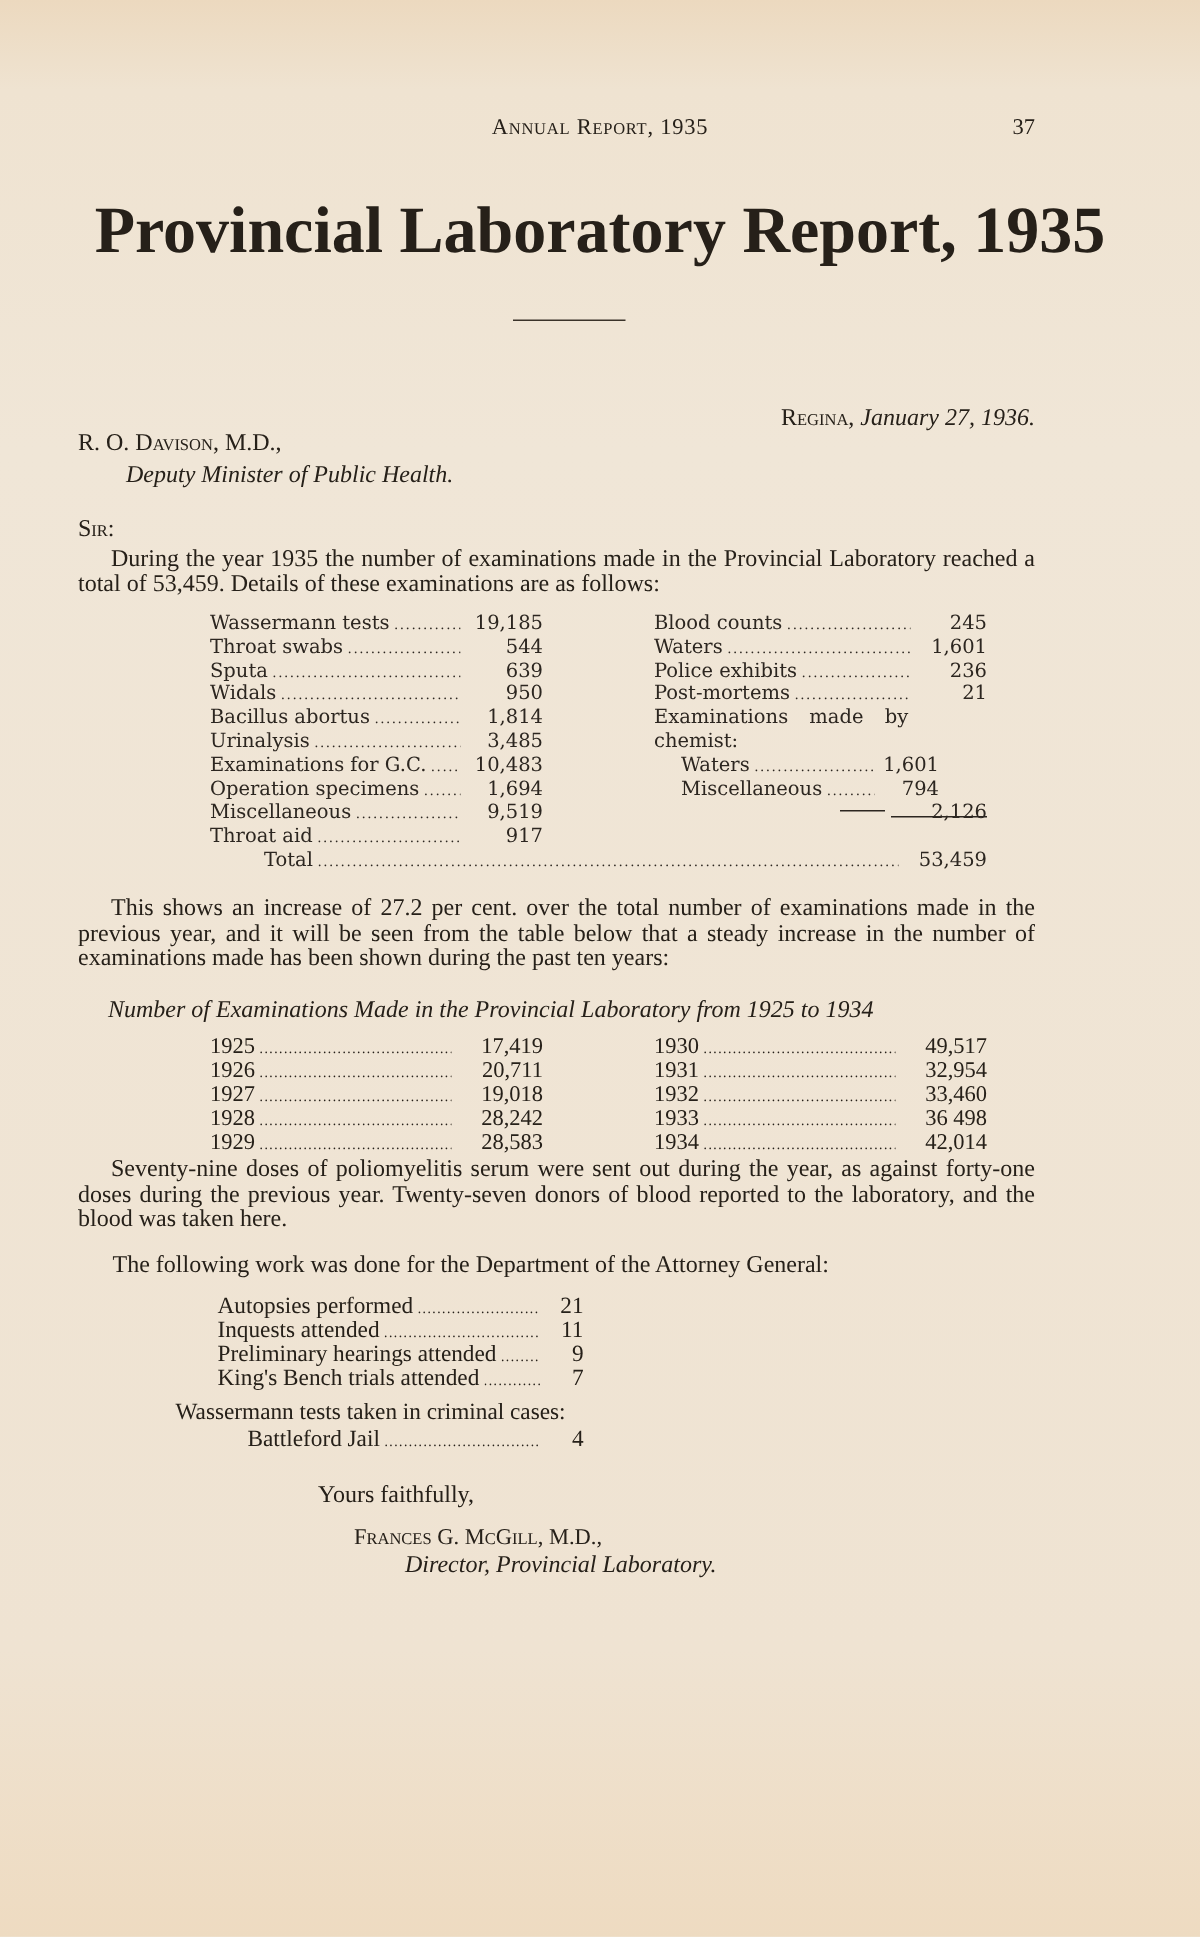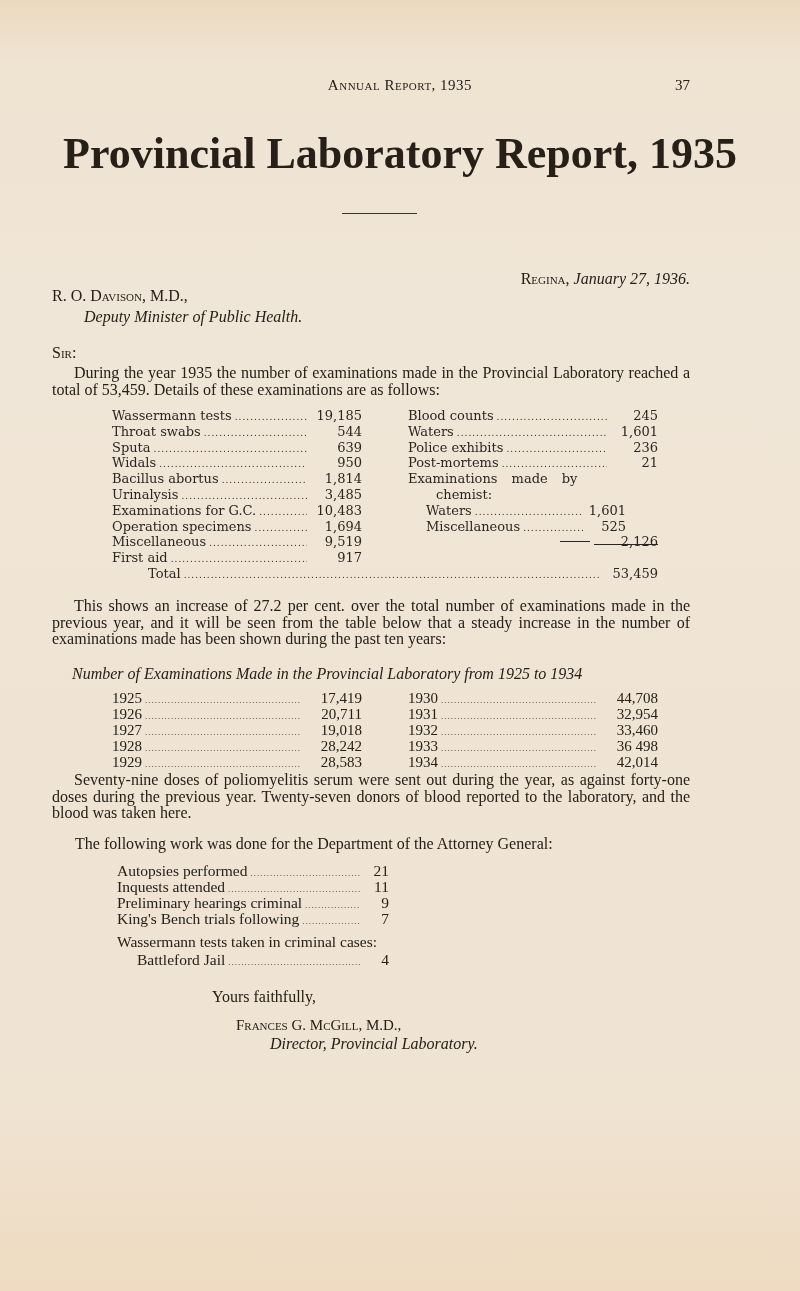--- a/index.html
+++ b/index.html
@@ -19,21 +19,21 @@
   .title { left: 0; width: 800px; top: 128px; text-align: center; font-size: 44px; font-weight: bold; font-family: "Liberation Serif", serif; }
   .rule { left: 342px; top: 213px; width: 75px; height: 0; border-top: 1.3px solid #3a332a; }
   .place-date { right: 110px; top: 270px; font-size: 16px; }
   .place-date i { font-style: italic; }
   .addressee { left: 52px; top: 287px; font-size: 16px; }
   .addressee-title { left: 73px; top: 308px; font-size: 16px; font-style: italic; margin-left: 11px; }
   .salutation { left: 52px; top: 344px; font-size: 16px; }
   .para { left: 52px; width: 638px; font-size: 16px; line-height: 16.5px; white-space: normal; text-align: justify; text-indent: 22px; }
   .mono { font-family: "DejaVu Serif", serif; font-size: 13px; color: #2c2620; }
   .row { display: flex; align-items: baseline; height: 15.8px; }
-  .row .lbl { white-space: nowrap; }
+  .row .lbl { white-space: nowrap; margin-left: 28px; }
   .row .dots { flex: 1; overflow: hidden; white-space: nowrap; margin: 0 3px; letter-spacing: 1px; font-size: 9px; }
   .row .val { text-align: right; white-space: nowrap; }
   .tbl-left { left: 112px; top: 408px; width: 250px; }
   .tbl-left .val { width: 52px; }
   .tbl-right { left: 408px; top: 408px; width: 250px; }
   .tbl-right .val { width: 48px; }
   .sub { width: 200px; margin-left: 18px; }
   .sub .val { width: 40px; }
   .total-row { left: 148px; top: 566px; width: 510px; }
   .total-row .val { width: 56px; }
@@ -117,21 +117,21 @@
         <span class="lbl">Operation specimens</span>
         <span class="dots">..........................................................</span>
         <span class="val">1,694</span>
       </div>
     <div class="row">
         <span class="lbl">Miscellaneous</span>
         <span class="dots">..........................................................</span>
         <span class="val">9,519</span>
       </div>
     <div class="row">
-        <span class="lbl">First aid</span>
+        <span class="lbl">Throat aid</span>
         <span class="dots">..........................................................</span>
         <span class="val">917</span>
       </div>
   </div>
 
   <div class="abs tbl-right mono">
     <div class="row">
         <span class="lbl">Blood counts</span>
         <span class="dots">..........................................................</span>
         <span class="val">245</span>
@@ -158,21 +158,21 @@
         <span class="lbl" style="margin-left:28px;">chemist:</span>
       </div>
     <div class="row sub">
         <span class="lbl">Waters</span>
         <span class="dots">..........................................................</span>
         <span class="val">1,601</span>
       </div>
     <div class="row sub">
         <span class="lbl">Miscellaneous</span>
         <span class="dots">..........................................................</span>
-        <span class="val">525</span>
+        <span class="val">794</span>
       </div>
     <div class="row">
       <span style="flex:1;"></span>
       <span class="vert-line" style="width:30px; margin-right:20px; transform:translateY(-4px);"></span>
       <span class="val">2,126</span>
     </div>
     <div class="row">
       <span style="flex:1;"></span>
       <span class="vert-line" style="width:64px; transform:translateY(-6px);"></span>
     </div>
@@ -213,21 +213,21 @@
         <span class="lbl">1929</span>
         <span class="dots">..........................................................................</span>
         <span class="val">28,583</span>
       </div>
   </div>
 
   <div class="abs yrs yrs-right">
     <div class="row">
         <span class="lbl">1930</span>
         <span class="dots">..........................................................................</span>
-        <span class="val">44,708</span>
+        <span class="val">49,517</span>
       </div>
     <div class="row">
         <span class="lbl">1931</span>
         <span class="dots">..........................................................................</span>
         <span class="val">32,954</span>
       </div>
     <div class="row">
         <span class="lbl">1932</span>
         <span class="dots">..........................................................................</span>
         <span class="val">33,460</span>
@@ -253,26 +253,26 @@
         <span class="lbl">Autopsies performed</span>
         <span class="dots">..........................................................................................</span>
         <span class="val">21</span>
       </div>
     <div class="row">
         <span class="lbl">Inquests attended</span>
         <span class="dots">..........................................................................................</span>
         <span class="val">11</span>
       </div>
     <div class="row">
-        <span class="lbl">Preliminary hearings criminal</span>
+        <span class="lbl">Preliminary hearings attended</span>
         <span class="dots">..........................................................................................</span>
         <span class="val">9</span>
       </div>
     <div class="row">
-        <span class="lbl">King's Bench trials following</span>
+        <span class="lbl">King's Bench trials attended</span>
         <span class="dots">..........................................................................................</span>
         <span class="val">7</span>
       </div>
   </div>
 
   <div class="abs wass-caption">Wassermann tests taken in criminal cases:</div>
   <div class="abs wass row">
     <span class="lbl">Battleford Jail</span>
     <span class="dots">..........................................................................................</span>
     <span class="val">4</span>

